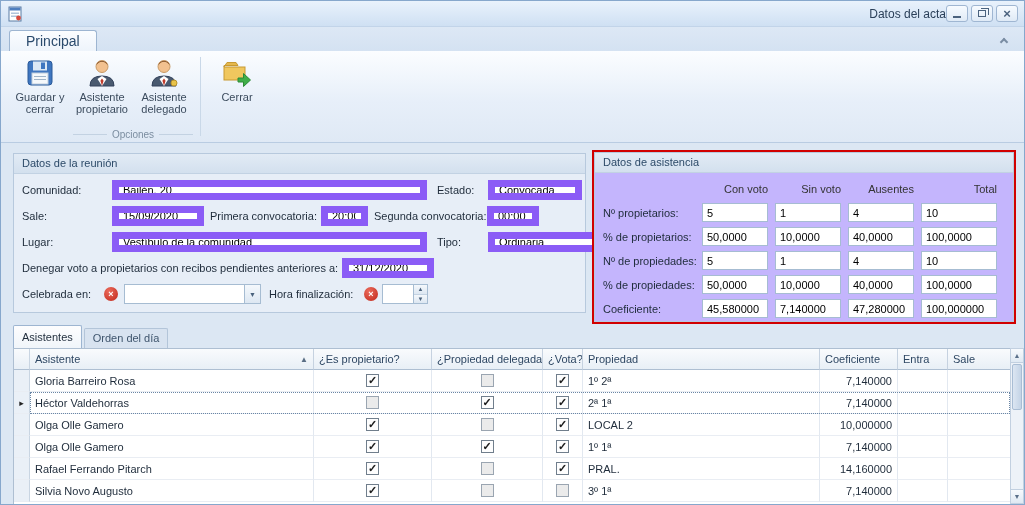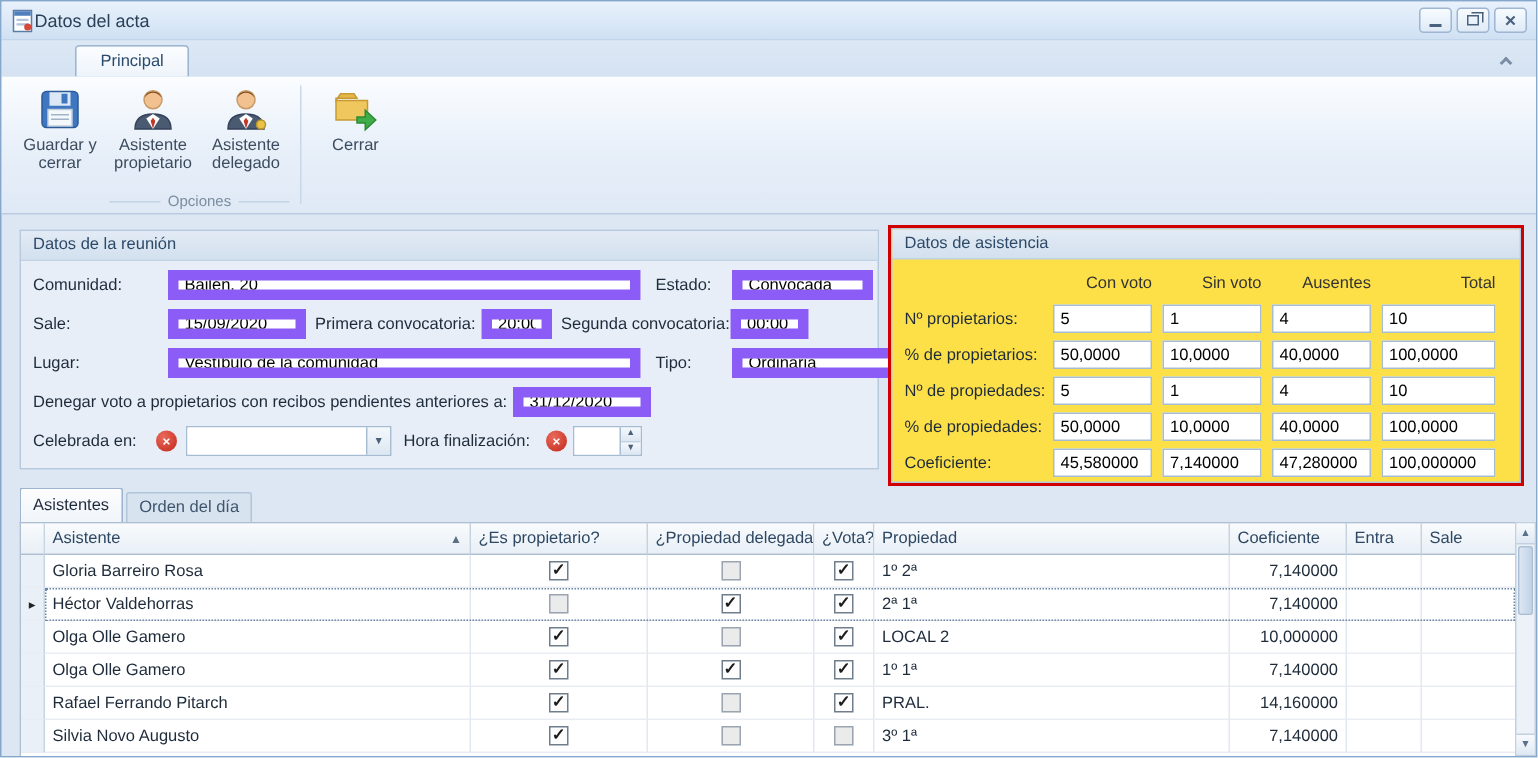--- a/index.html
+++ b/index.html
@@ -5,36 +5,36 @@
   * { box-sizing: border-box; margin: 0; padding: 0; }
   body { background:#fff; font-family:"Liberation Sans", sans-serif; }
 
   .window { position:relative; width:1025px; height:505px; border:1px solid #86a7cc;
             background:#dce7f3; overflow:hidden; font-size:11px; color:#1e2b3a; }
 
   
   .titlebar { height:26px; background:linear-gradient(#e9f2fc,#cfe0f3);
               border-bottom:1px solid #c2d4e9; display:flex; align-items:center; padding:0 6px; }
   .app-icon { width:16px; height:16px; flex:0 0 16px; }
-  .tb-title { flex:1; text-align:left; font-size:12px; color:#2b4059; }
+  .tb-title { flex:1; text-align:right; font-size:12px; color:#2b4059; }
   .win-controls { display:flex; gap:3px; }
   .win-btn { width:22px; height:17px; border:1px solid #9fb6d2; border-radius:3px;
              background:linear-gradient(#f7fbff,#dfeaf6); display:flex; align-items:center;
              justify-content:center; color:#4a627e; cursor:default; }
   .glyph-min { width:8px; height:0; border-bottom:2px solid #4a627e; margin-top:6px; }
   .glyph-restore { position:relative; width:8px; height:7px; border:1px solid #4a627e; background:transparent; }
   .glyph-restore::after { content:""; position:absolute; left:2px; top:-3px; width:7px; height:6px;
              border:1px solid #4a627e; border-left:none; border-bottom:none; }
   .glyph-close { font-size:13px; font-weight:bold; line-height:13px; }
 
   
   .tabrow { position:relative; height:24px; background:linear-gradient(#dde8f5,#d4e2f2); padding-left:8px; }
   .ribbon-tab { display:inline-block; margin-top:3px; height:21px; line-height:20px; padding:0 16px;
                 background:linear-gradient(#fbfdff,#eef4fb); border:1px solid #9db5d1; border-bottom:none;
-                border-radius:3px 3px 0 0; color:#2a4a6c; font-size:11px;margin-left:41px; }
+                border-radius:3px 3px 0 0; color:#2a4a6c; font-size:14px; }
   .collapse-btn { position:absolute; right:12px; top:6px; width:16px; height:14px;
                   display:flex; align-items:center; justify-content:center; }
   .chev-up { width:6px; height:6px; border-left:2px solid #7a8da3; border-top:2px solid #7a8da3;
              transform:rotate(45deg); margin-top:3px; }
 
   
   .ribbon { height:92px; background:linear-gradient(#fbfdff,#e7eff9 55%,#dfe9f5);
             border-bottom:1px solid #b9cce2; display:flex; align-items:stretch; padding:2px 6px 0 8px; }
   .rb-group { display:flex; flex-direction:column; }
   .rb-btns { flex:1; display:flex; align-items:flex-start;justify-content:flex-end; }
@@ -47,21 +47,21 @@
   .fline { flex:1; height:1px; background:#c3d2e2; }
   .rb-sep { width:1px; background:#c9d8e8; margin:4px 5px 6px 5px; }
 
   
   .client { position:relative; height:361px; }
   .panel { position:absolute; background:#e7eef7; border:1px solid #b7c9dd; }
   .panel-header { height:20px; line-height:19px; padding:0 8px; color:#2c4a68;
                   background:linear-gradient(#e2ebf5,#d3e0ee); border-bottom:1px solid #c2d2e3; }
   .p-reunion { left:12px; top:10px; width:573px; height:160px; }
   .red-box { position:absolute; left:591px; top:7px; width:424px; height:174px; border:2px solid #d10000; }
-  .p-asist { position:relative; width:420px; height:170px; border:1px solid #b7c9dd; background:#fde047; }
+  .p-asist { position:relative; width:420px; height:170px; border:1px solid #b7c9dd; background:#c4b5fd; }
 
   .f-label { position:absolute; line-height:20px; white-space:nowrap; }
   .f-input { position:absolute; height:20px; border:7px solid #8b5cf6; background:#fff; font-family:inherit;
              font-size:11px; padding:0 4px; color:#000; }
   .combo { position:absolute; height:20px; display:flex; border:1px solid #a6bcd2; background:#fff; }
   .combo input { flex:1; border:none; outline:none; min-width:0; font-family:inherit; font-size:11px; padding:0 4px; }
   .dd-btn { width:16px; border-left:1px solid #a6bcd2; background:linear-gradient(#f4f8fc,#dde7f2);
             display:flex; align-items:center; justify-content:center; font-size:7px; color:#49617c; }
   .spinbox { position:absolute; height:20px; display:flex; border:1px solid #a6bcd2; background:#fff; }
   .spinbox input { width:30px; border:none; outline:none; font-family:inherit; font-size:11px; padding:0 4px; }

